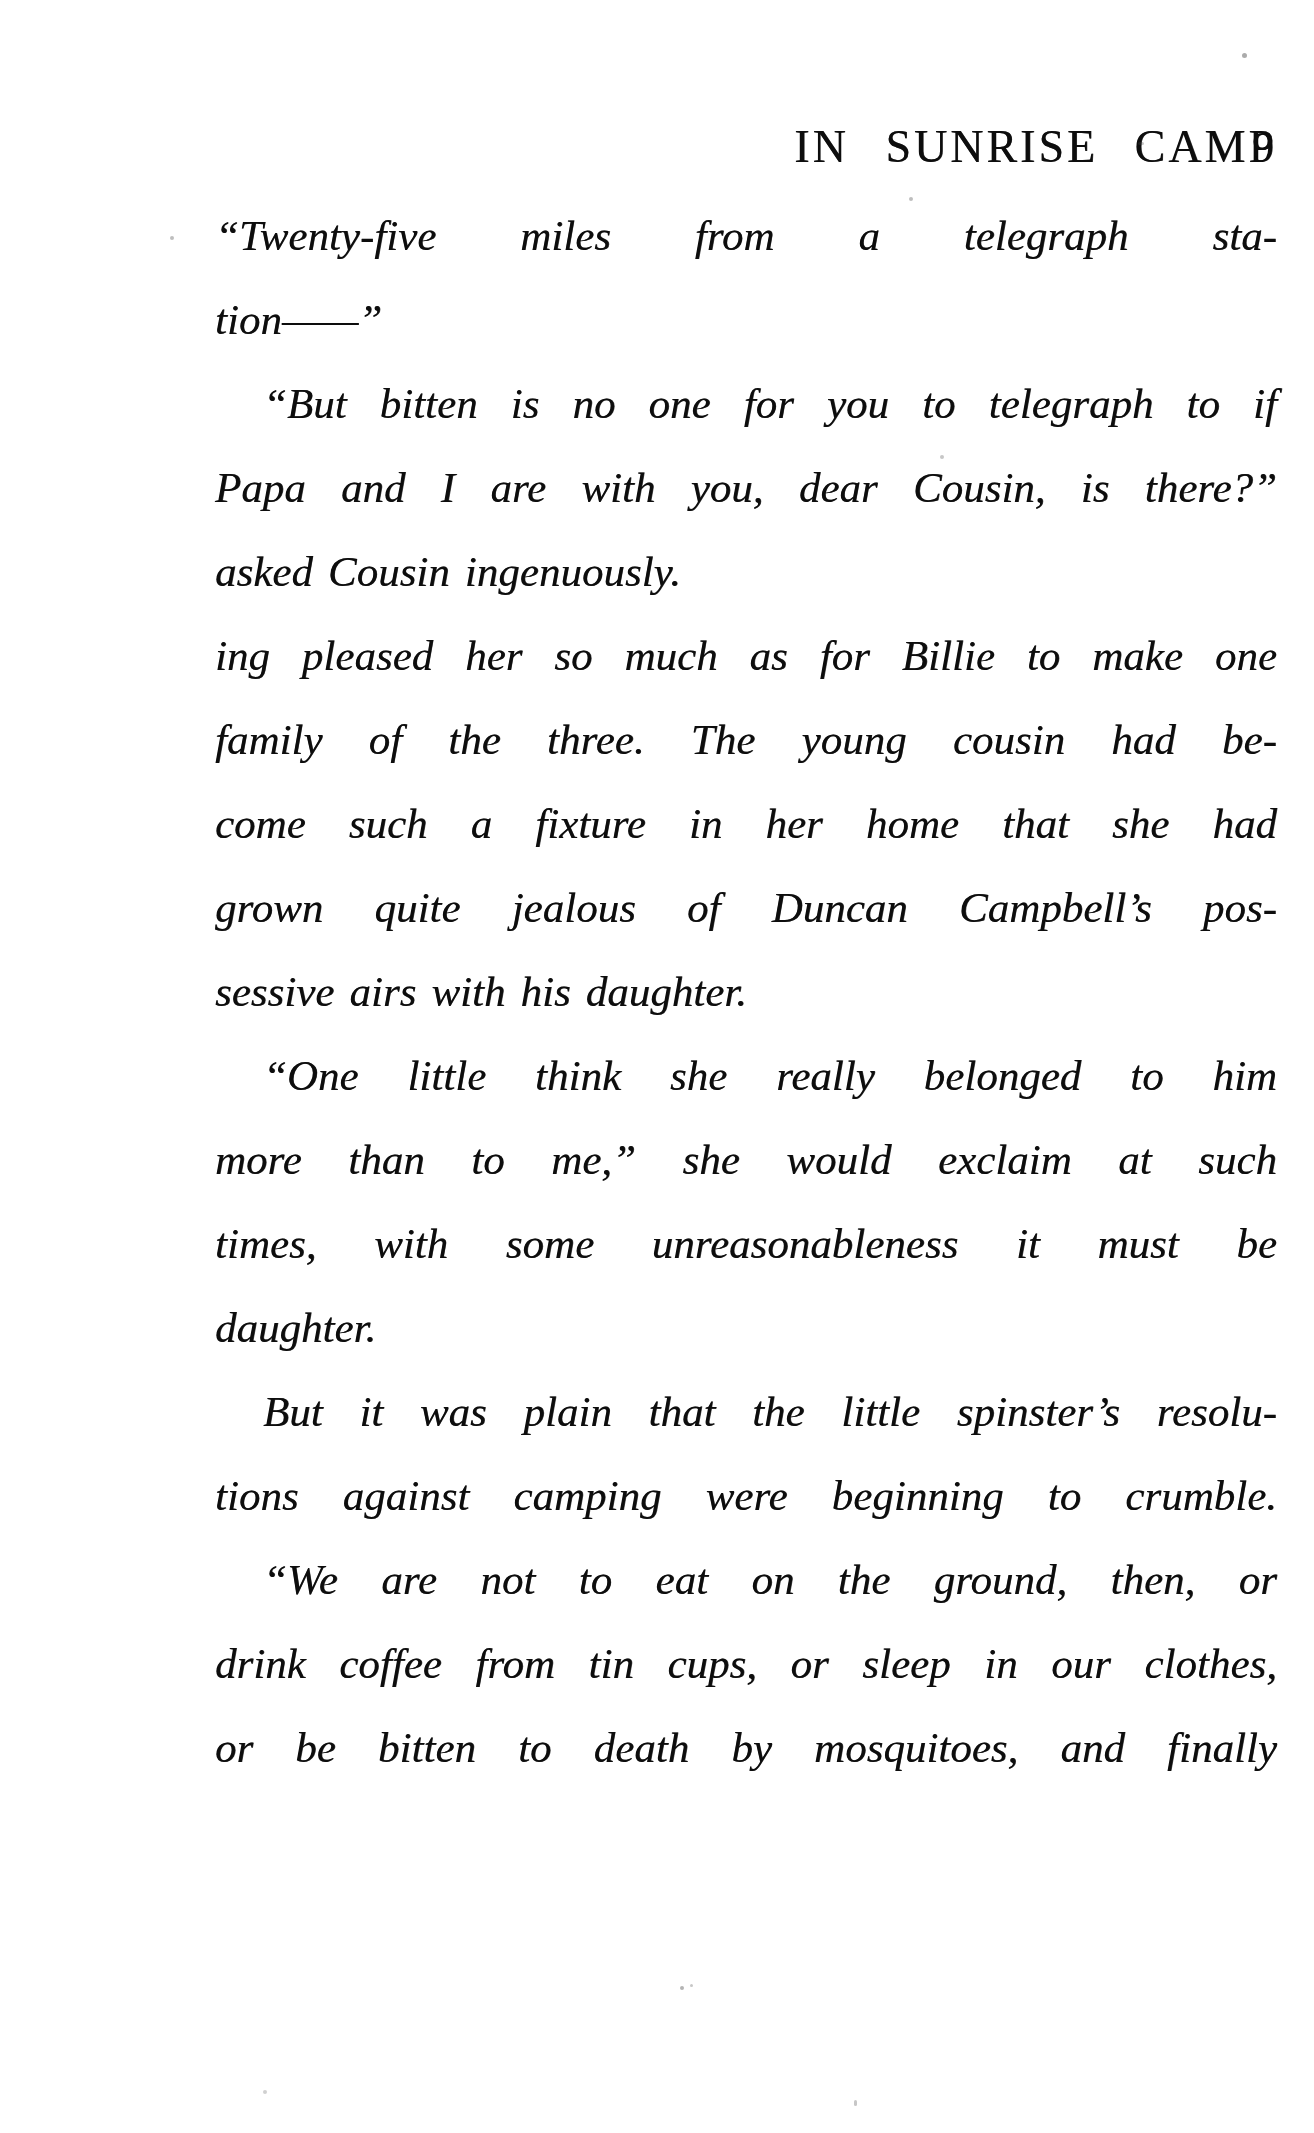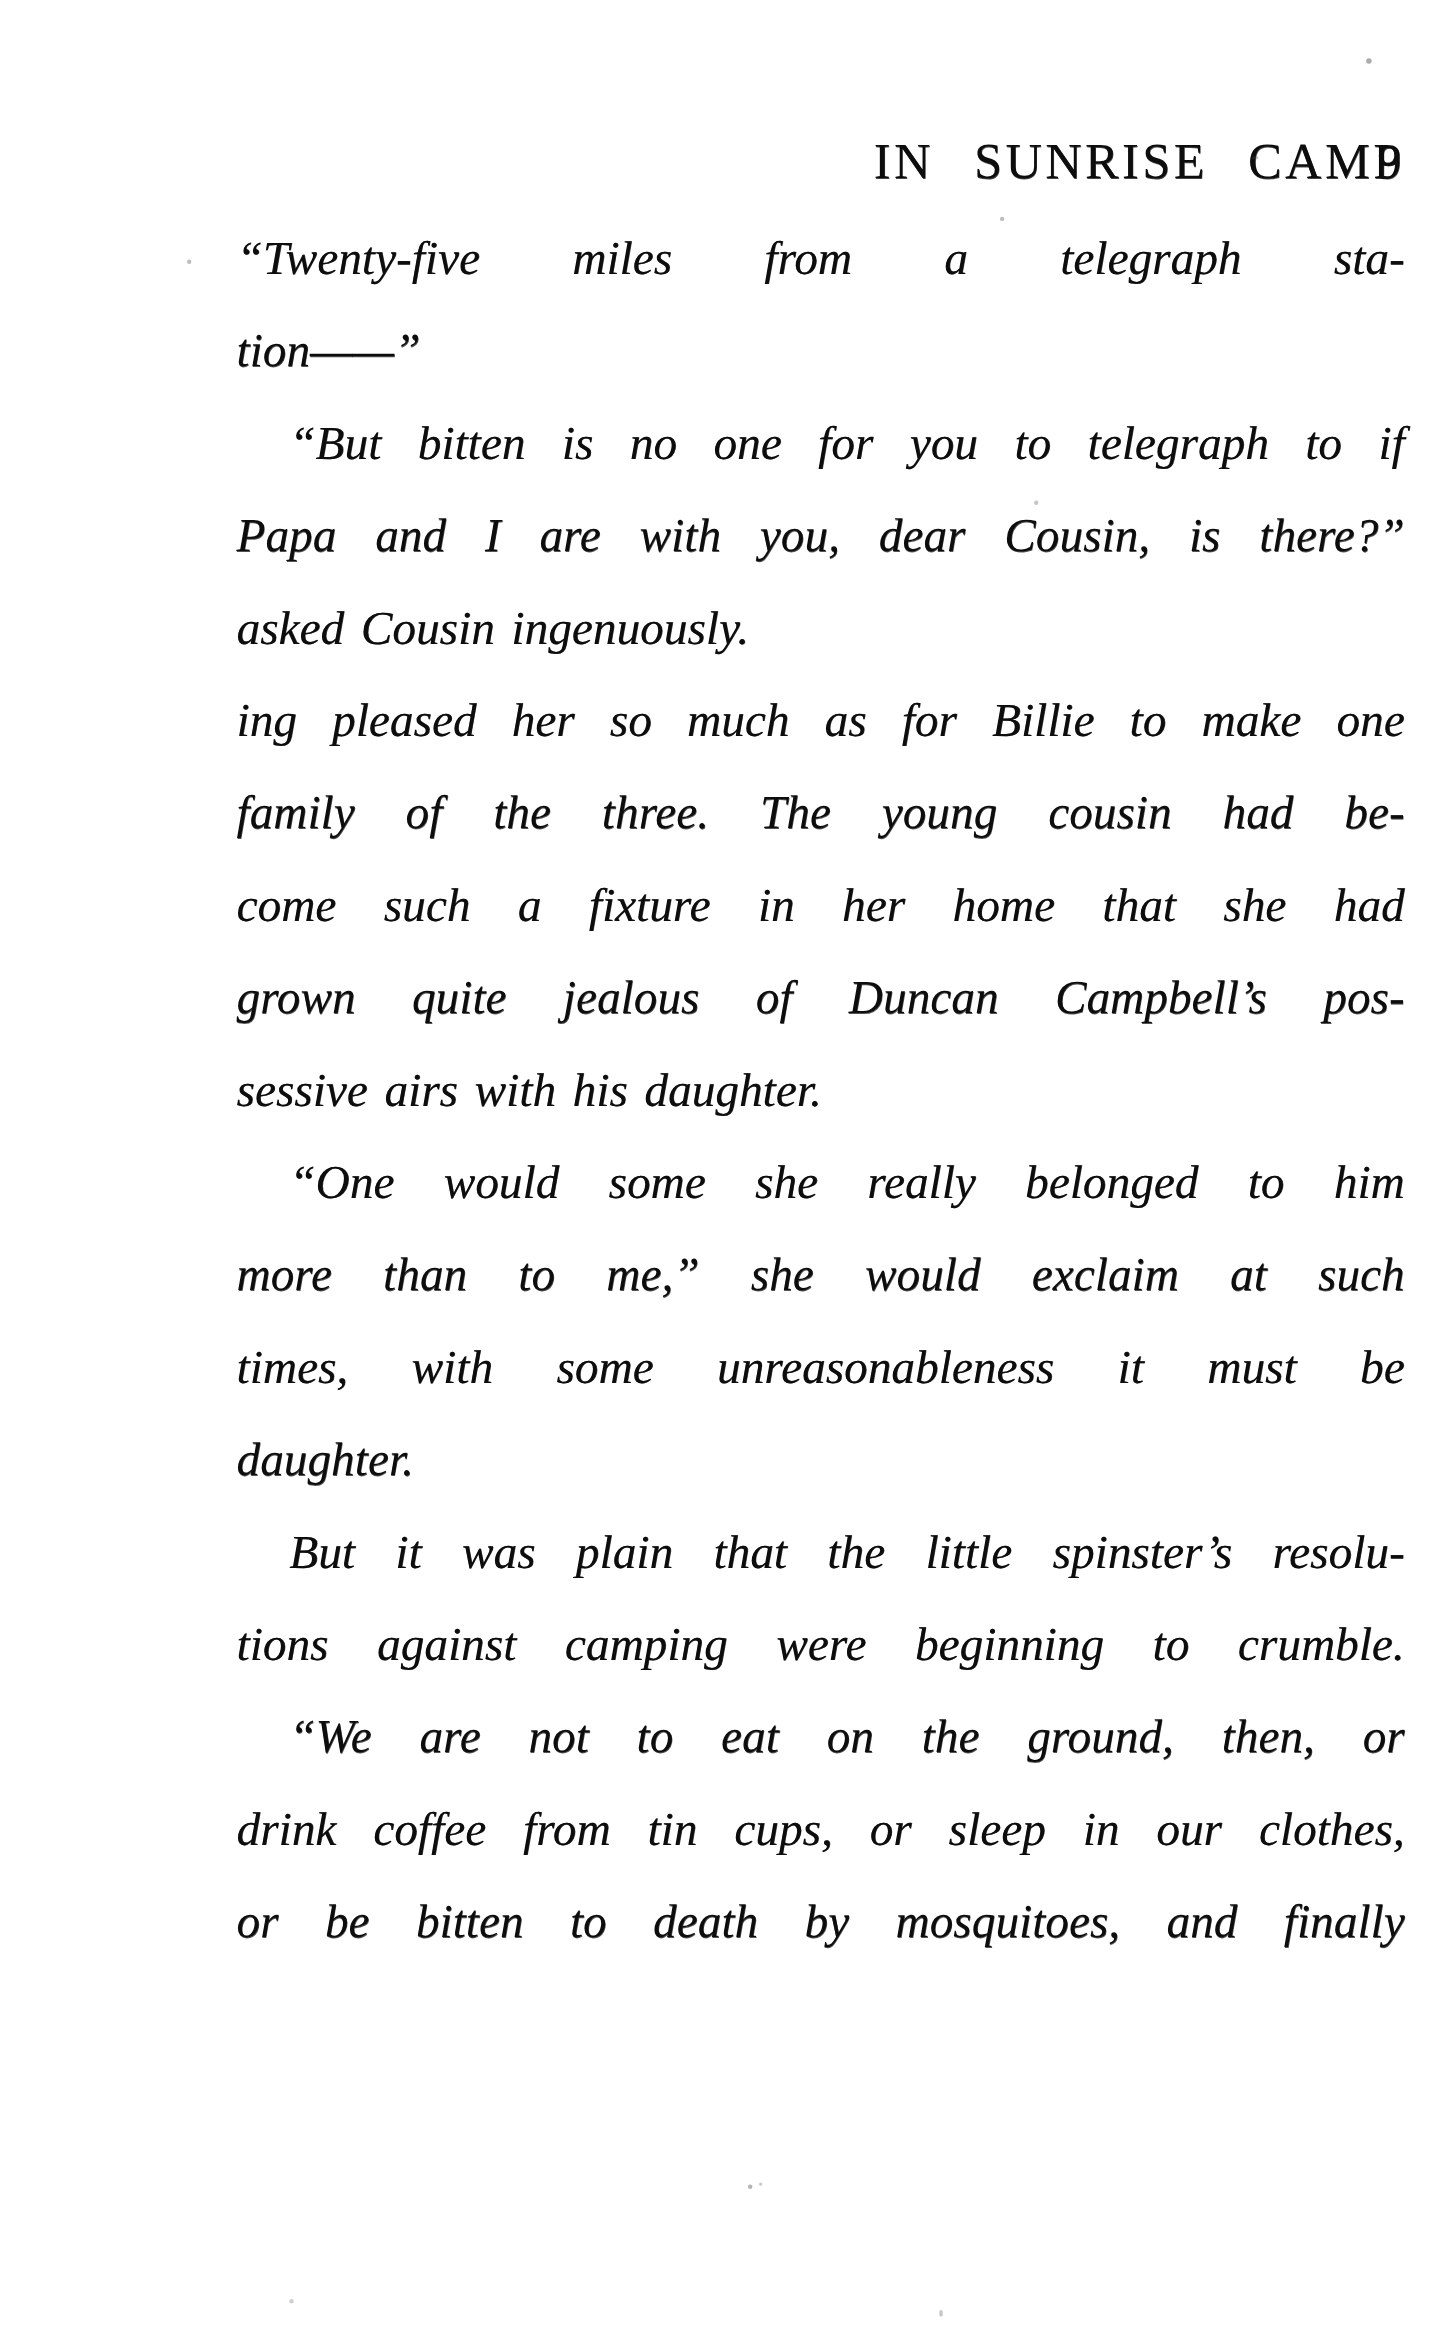--- a/index.html
+++ b/index.html
@@ -78,21 +78,21 @@
       <div class="line fill">“Twenty-five miles from a telegraph sta-</div>
       <div class="line">tion——”</div>
       <div class="line fill indent">“But bitten is no one for you to telegraph to if</div>
       <div class="line fill">Papa and I are with you, dear Cousin, is there?”</div>
       <div class="line">asked Cousin ingenuously.</div>
       <div class="line fill">ing pleased her so much as for Billie to make one</div>
       <div class="line fill">family of the three. The young cousin had be-</div>
       <div class="line fill">come such a fixture in her home that she had</div>
       <div class="line fill">grown quite jealous of Duncan Campbell’s pos-</div>
       <div class="line">sessive airs with his daughter.</div>
-      <div class="line fill indent">“One would some she really belonged to him</div>
+      <div class="line fill indent">“One little think she really belonged to him</div>
       <div class="line fill">more than to me,” she would exclaim at such</div>
       <div class="line fill">times, with some unreasonableness it must be</div>
       <div class="line">daughter.</div>
       <div class="line fill indent">But it was plain that the little spinster’s resolu-</div>
       <div class="line fill">tions against camping were beginning to crumble.</div>
       <div class="line fill indent">“We are not to eat on the ground, then, or</div>
       <div class="line fill">drink coffee from tin cups, or sleep in our clothes,</div>
       <div class="line fill">or be bitten to death by mosquitoes, and finally</div>
     </div>
 

